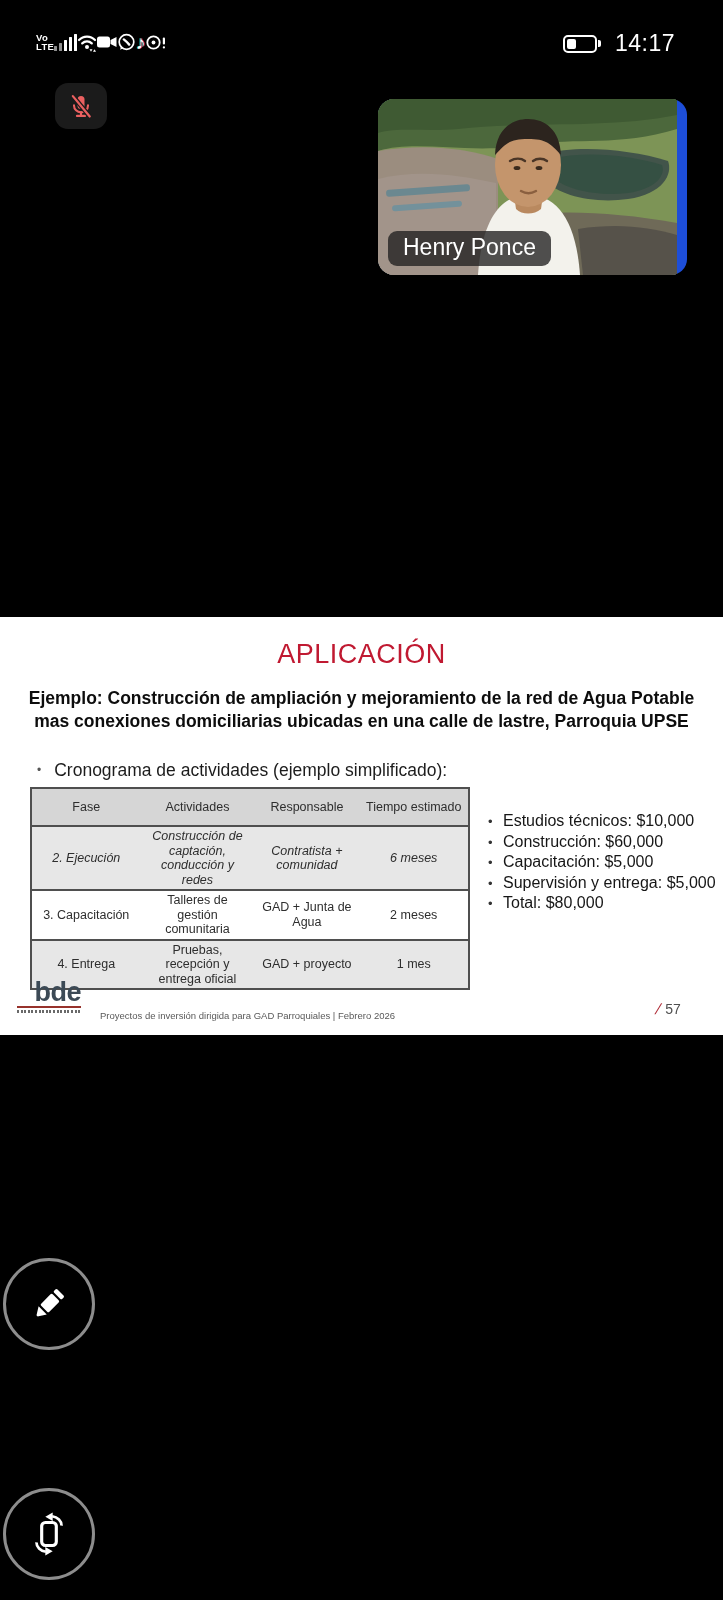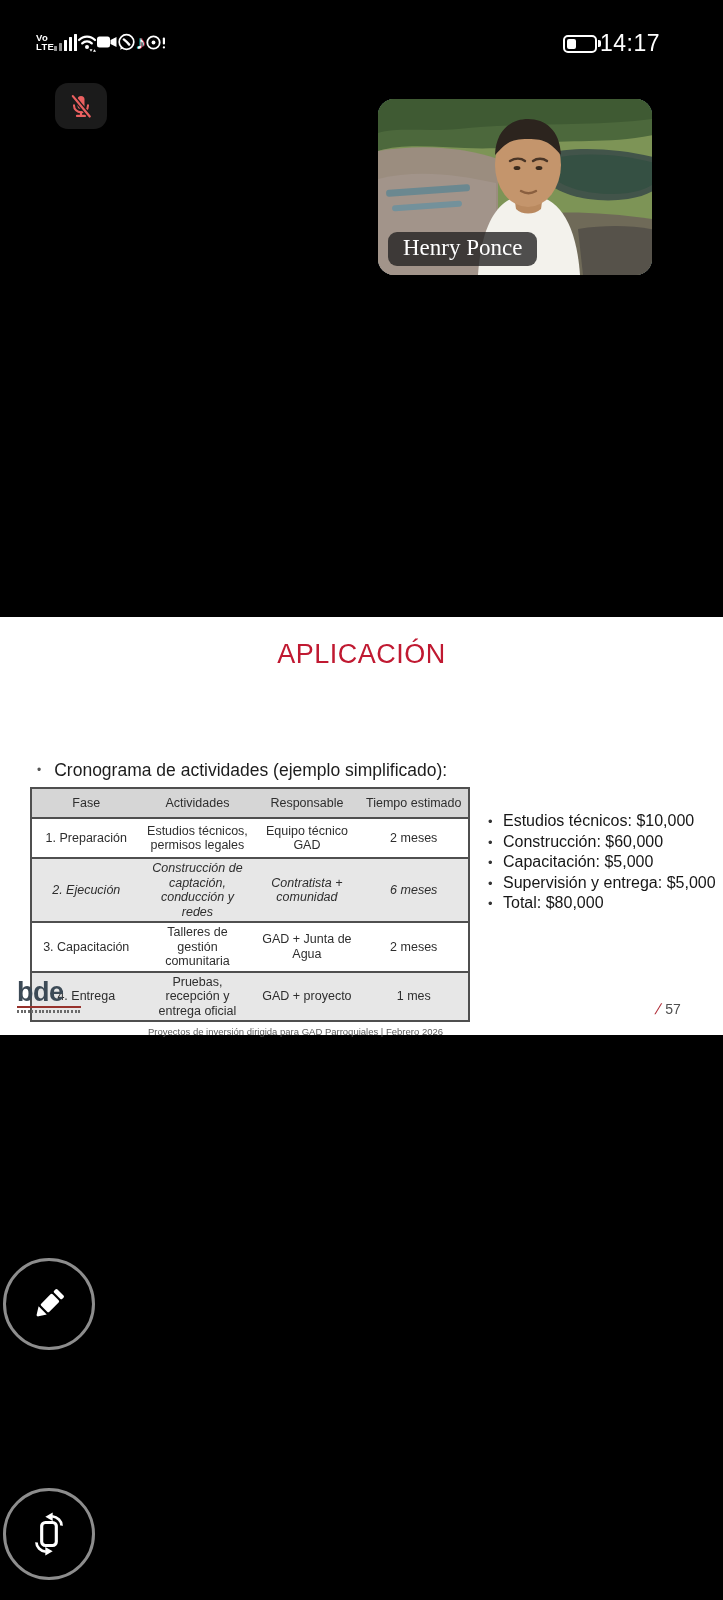--- a/index.html
+++ b/index.html
@@ -9,71 +9,71 @@
 
   
   .sb-left{position:absolute;left:36px;top:29px;height:26px;display:flex;align-items:center;}
   .volte{font-size:9.5px;line-height:9px;color:#fff;font-weight:700;letter-spacing:.3px;}
   .volte span{display:block;}
   .sig{display:flex;align-items:flex-end;gap:2px;height:18px;}
   .sig i{display:block;width:3px;background:#fff;border-radius:.5px;}
   .sig i.dim{background:#8f8f8f;}
   .tiktok{color:#fff;font-size:19px;line-height:19px;
           text-shadow:1px 0 rgba(254,44,85,.85),-1px 0 rgba(37,244,238,.8);}
-  .sb-right{position:absolute;left:563px;top:30px;display:flex;align-items:center;gap:3px;}
+  .sb-right{position:absolute;left:563px;top:30px;display:flex;align-items:center;gap:18px;}
   .battery{position:relative;width:34px;height:18px;border:2.5px solid #fff;border-radius:5px;}
   .battery .fill{position:absolute;left:2px;top:2px;bottom:2px;width:9px;background:#fff;border-radius:2px;}
   .battery .nub{position:absolute;right:-6px;top:3.5px;width:3.5px;height:7px;background:#fff;border-radius:0 2px 2px 0;}
   .clock{color:#fff;font-size:23px;font-weight:400;letter-spacing:.5px;}
 
   
   .mute-btn{position:absolute;left:55px;top:83px;width:52px;height:46px;border:none;
             border-radius:13px;background:#1b1b1b;display:flex;align-items:center;justify-content:center;cursor:pointer;}
 
   
-  .video-tile{position:absolute;left:378px;top:99px;width:274px;height:176px;border-radius:16px;
-              overflow:hidden;background:#1d4ed8;font-family:Liberation Serif, serif;}
+  .video-tile{position:absolute;left:378px;top:99px;width:309px;height:176px;border-radius:16px;
+              overflow:hidden;background:#1d4ed8;}
   .video-tile svg{display:block;}
   .name-tag{position:absolute;left:10px;bottom:9px;background:rgba(32,32,32,.78);color:#fff;
             font-size:23px;padding:3px 15px 5px;border-radius:9px;}
 
   
   .slide{position:absolute;left:0;top:617px;width:723px;height:418px;background:#fff;color:#111;padding-left:48px;}
   .slide-title{position:absolute;left:0;right:0;top:22px;margin:0;text-align:center;
                font-size:27px;font-weight:400;letter-spacing:.5px;color:#c01931;}
   .example{position:absolute;left:28px;right:28px;top:70px;margin:0;text-align:center;
            font-size:17.5px;font-weight:700;line-height:23px;color:#0d0d0d;}
   .section-h{position:absolute;left:29px;top:119px;margin:0;font-size:17.5px;font-weight:700;color:#0d0d0d;}
   .bullet-line{position:absolute;left:37px;top:143px;display:flex;gap:13px;font-size:17.5px;color:#1c1c1c;}
   .bullet-line .dot{font-size:12px;color:#555;padding-top:3px;}
 
   table.sched{position:absolute;left:30px;top:170px;width:440px;border-collapse:collapse;
               table-layout:fixed;font-size:12.5px;color:#2e2e2e;text-align:center;}
-  table.sched th{background:#d6d6d6;font-weight:400;height:30px;}
+  table.sched th{background:#d6d6d6;font-weight:400;height:38px;}
   table.sched th,table.sched td{border-bottom:2px solid #4f4f4f;padding:2px 6px;vertical-align:middle;line-height:14.5px;}
   table.sched{border:2px solid #4f4f4f;}
   table.sched tr.alt td{background:#e7e7e7;}
   table.sched tr.r1 td{height:40px;}
   table.sched tr.r2 td{height:56px;font-style:italic;}
   table.sched tr.r3 td{height:42px;}
   table.sched tr.r4 td{height:36px;border-bottom:none;}
 
   .budget{position:absolute;left:487px;top:170px;width:234px;}
   .budget h2{margin:0;font-size:17.5px;font-weight:700;color:#0d0d0d;}
   .budget ul{list-style:none;margin:24px 0 0;padding:0;}
   .budget li{position:relative;padding-left:16px;font-size:16px;line-height:20.5px;color:#161616;}
   .budget li .dot{position:absolute;left:1px;top:1px;font-size:13px;color:#333;}
   .budget li b{font-weight:400;}
 
   .footer-logo{position:absolute;left:17px;top:363px;width:64px;}
-  .logo-text{font-size:27px;font-weight:700;color:#3c4a56;line-height:24px;letter-spacing:-.5px;}
+  .logo-text{font-size:27px;font-weight:700;color:#3c4a56;line-height:24px;letter-spacing:-.5px;text-align:right;}
   .logo-rule{height:2px;background:#97322c;margin-top:2px;}
   .logo-micro{height:3px;margin-top:2px;
               background:repeating-linear-gradient(90deg,#6a6a6a 0 2px,transparent 2px 3.6px);}
-  .footer-caption{position:absolute;left:100px;top:409px;font-size:9.5px;color:#595959;margin-left:48px;}
+  .footer-caption{position:absolute;left:100px;top:393px;font-size:9.5px;color:#595959;}
   .page-no{position:absolute;left:656px;top:383px;display:flex;align-items:baseline;gap:5px;}
   .page-no .slash{color:#b02a35;font-size:15px;font-style:italic;transform:skewX(-8deg);}
   .page-no .num{color:#4e4e4e;font-size:14px;}
 
   
   .fab{position:absolute;left:3px;width:92px;height:92px;border-radius:50%;background:transparent;
        border:3px solid #8d8d8d;display:flex;align-items:center;justify-content:center;cursor:pointer;padding:0;}
   .fab.pencil{top:1258px;}
   .fab.rotate{top:1488px;}
 </style>
@@ -160,20 +160,21 @@
       <ellipse cx="161" cy="69" rx="3.4" ry="2" fill="#3a2a1d"></ellipse>
       <path d="M143 92 C148 95 153 95 158 92" stroke="#8a5f3f" stroke-width="2.4" fill="none" stroke-linecap="round"></path>
     </svg>
     <div class="name-tag">
       <span>Henry Ponce</span>
     </div>
   </div>
 
   <section class="slide">
     <h1 class="slide-title">APLICACIÓN</h1>
+    <p class="example">Ejemplo: Construcción de ampliación y mejoramiento de la red de Agua Potable mas conexiones domiciliarias ubicadas en una calle de lastre, Parroquia UPSE</p>
     <div class="bullet-line">
       <span class="dot">•</span>
       <span>Cronograma de actividades (ejemplo simplificado):</span>
     </div>
 
     <table class="sched">
       <colgroup>
           <col style="width:25%">
           <col style="width:26%">
           <col style="width:24%">
@@ -181,26 +182,20 @@
         </colgroup>
       <thead>
         <tr>
           <th>Fase</th>
           <th>Actividades</th>
           <th>Responsable</th>
           <th>Tiempo estimado</th>
         </tr>
       </thead>
       <tbody>
-        <tr class="r1">
-          <td>1. Preparación</td>
-          <td>Estudios técnicos, permisos legales</td>
-          <td>Equipo técnico GAD</td>
-          <td>2 meses</td>
-        </tr>
         <tr class="r2 alt">
           <td>2. Ejecución</td>
           <td>Construcción de captación, conducción y redes</td>
           <td>Contratista + comunidad</td>
           <td>6 meses</td>
         </tr>
         <tr class="r3">
           <td>3. Capacitación</td>
           <td>Talleres de gestión comunitaria</td>
           <td>GAD + Junta de Agua</td>

